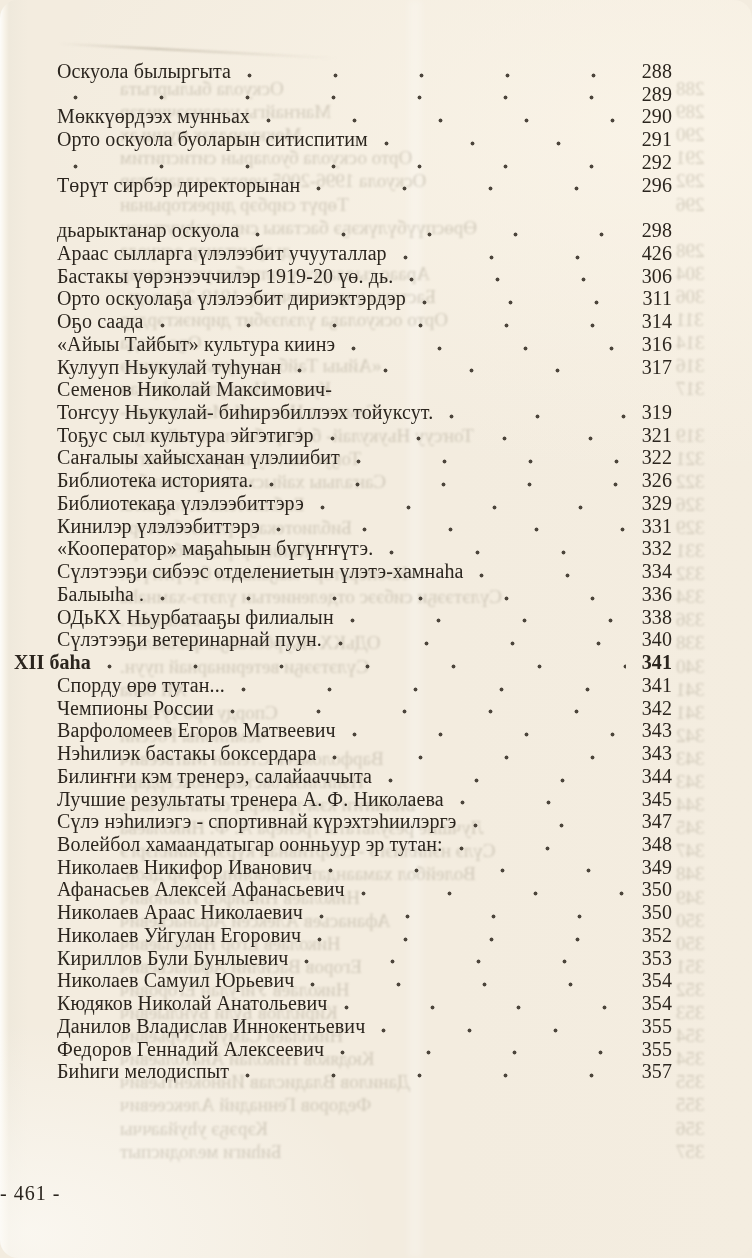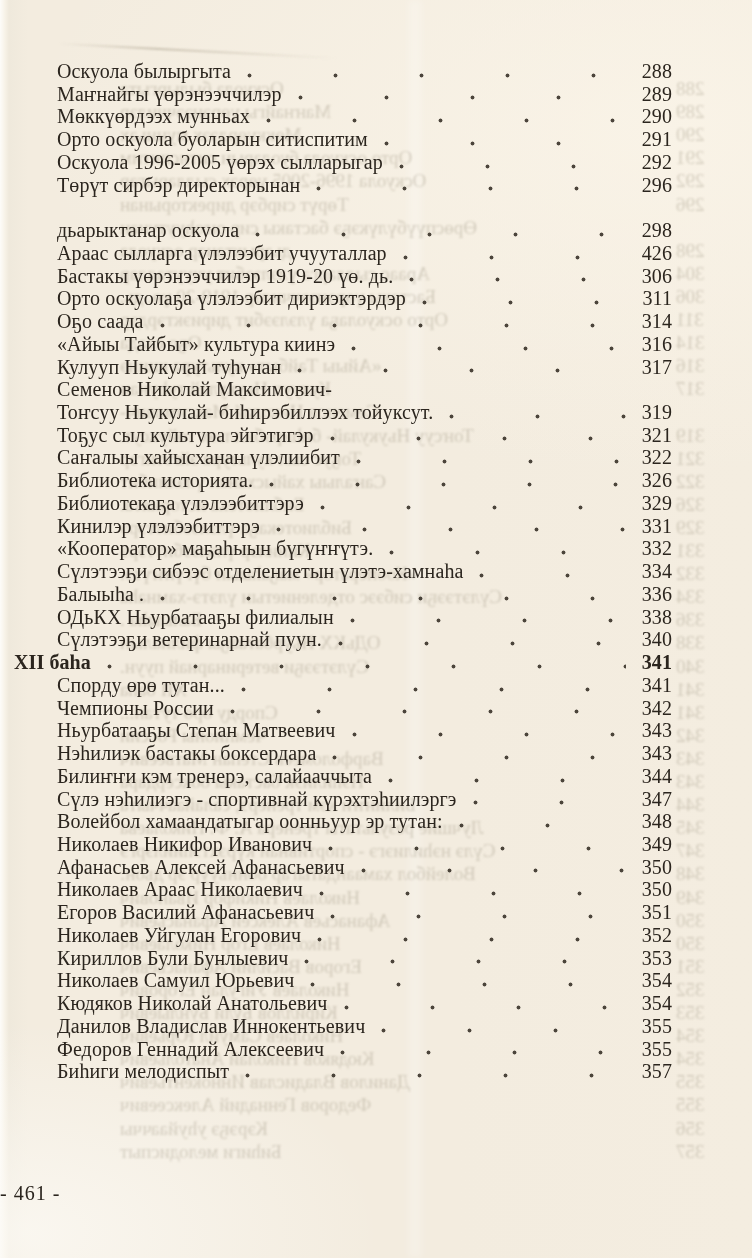--- a/index.html
+++ b/index.html
@@ -11,20 +11,21 @@
     background: #f3ecdf;
     font-family: "Liberation Serif", "DejaVu Serif", serif;
   }
   .page {
     position: absolute; inset: 0;
     background:
       radial-gradient(900px 500px at 88% 10%, rgba(250,244,232,0.85), rgba(250,244,232,0) 70%),
       radial-gradient(500px 300px at 4% 98%, rgba(252,250,245,0.75), rgba(252,250,245,0) 70%),
       linear-gradient(90deg, #fdfcf9 0px, #f7f2e7 5px, #efe9dc 9px, #f3ecdf 28px, #f3ecdf 60%, #f4ede0 100%),
       #f3ecdf;
+    border-radius: 18px;
   }
   .crease {
     position: absolute; left: 58px; top: 50px; width: 280px; height: 2px;
     background: linear-gradient(90deg, rgba(0,0,0,0) 0%, rgba(168,158,138,0.55) 35%, rgba(168,158,138,0.15) 80%, rgba(0,0,0,0) 100%);
     transform: rotate(3deg);
     filter: blur(1px);
   }
   .lightband {
     position: absolute; top: 0; bottom: 0; left: 408px; width: 14px;
     background: rgba(255,255,255,0.22);
@@ -275,36 +276,34 @@
       </div>
     </div>
 
   <div class="toc">
       <div class="row">
         <span class="title">Оскуола былыргыта</span>
         <span class="leader"></span>
         <span class="pg">288</span>
       </div>
       <div class="row">
-        <span class="title">Маҥнайгы үөрэнээччилэр</span>
         <span class="leader"></span>
         <span class="pg">289</span>
       </div>
       <div class="row">
         <span class="title">Мөккүөрдээх мунньах</span>
         <span class="leader"></span>
         <span class="pg">290</span>
       </div>
       <div class="row">
         <span class="title">Орто оскуола буоларын ситиспитим</span>
         <span class="leader"></span>
         <span class="pg">291</span>
       </div>
       <div class="row">
-        <span class="title">Оскуола 1996-2005 үөрэх сылларыгар</span>
         <span class="leader"></span>
         <span class="pg">292</span>
       </div>
       <div class="row">
         <span class="title">Төрүт сирбэр директорынан</span>
         <span class="leader"></span>
         <span class="pg">296</span>
       </div>
       <div class="row">
         <span class="leader empty"></span>
@@ -414,35 +413,40 @@
         <span class="title">Спорду өрө тутан...</span>
         <span class="leader"></span>
         <span class="pg">341</span>
       </div>
       <div class="row">
         <span class="title">Чемпионы России</span>
         <span class="leader"></span>
         <span class="pg">342</span>
       </div>
       <div class="row">
-        <span class="title">Ньурбатааҕы Степан Матвеевич</span>
+        <span class="title">Варфоломеев Егоров Матвеевич</span>
         <span class="leader"></span>
         <span class="pg">343</span>
       </div>
       <div class="row">
         <span class="title">Нэһилиэк бастакы боксердара</span>
         <span class="leader"></span>
         <span class="pg">343</span>
       </div>
       <div class="row">
         <span class="title">Билиҥҥи кэм тренерэ, салайааччыта</span>
         <span class="leader"></span>
         <span class="pg">344</span>
       </div>
       <div class="row">
+        <span class="title">Лучшие результаты тренера А. Ф. Николаева</span>
+        <span class="leader"></span>
+        <span class="pg">345</span>
+      </div>
+      <div class="row">
         <span class="title">Сүлэ нэһилиэгэ - спортивнай күрэхтэһиилэргэ</span>
         <span class="leader"></span>
         <span class="pg">347</span>
       </div>
       <div class="row">
         <span class="title">Волейбол хамаандатыгар оонньуур эр тутан:</span>
         <span class="leader"></span>
         <span class="pg">348</span>
       </div>
       <div class="row">
@@ -452,25 +456,20 @@
       </div>
       <div class="row">
         <span class="title">Афанасьев Алексей Афанасьевич</span>
         <span class="leader"></span>
         <span class="pg">350</span>
       </div>
       <div class="row">
         <span class="title">Николаев Араас Николаевич</span>
         <span class="leader"></span>
         <span class="pg">350</span>
-      </div>
-      <div class="row">
-        <span class="title">Егоров Василий Афанасьевич</span>
-        <span class="leader"></span>
-        <span class="pg">351</span>
       </div>
       <div class="row">
         <span class="title">Николаев Уйгулан Егорович</span>
         <span class="leader"></span>
         <span class="pg">352</span>
       </div>
       <div class="row">
         <span class="title">Кириллов Були Бунлыевич</span>
         <span class="leader"></span>
         <span class="pg">353</span>

